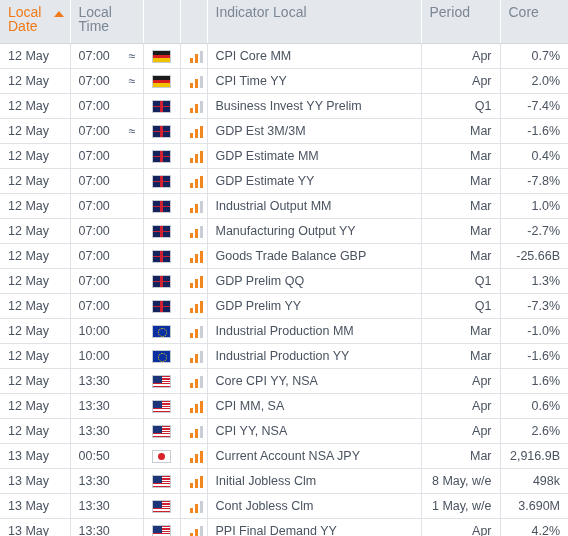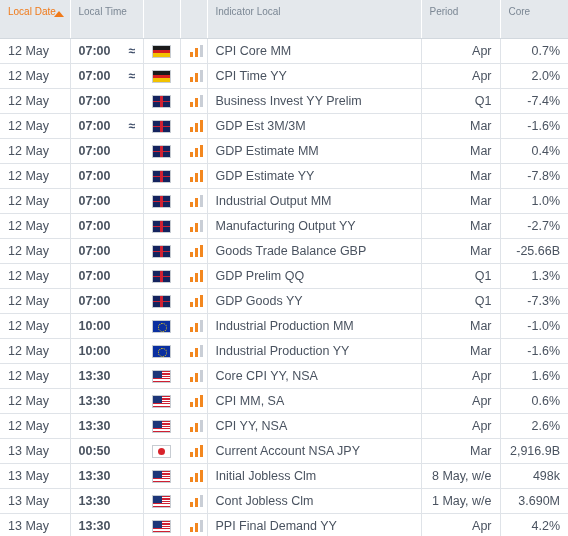--- a/index.html
+++ b/index.html
@@ -11,21 +11,21 @@
     overflow: hidden;
   }
   #cal-table {
     width: 568px;
     border-collapse: collapse;
     table-layout: fixed;
   }
   #cal-table thead th {
     background: #e4e8ec;
     color: #7b8794;
-    font-size: 10px;
+    font-size: 14px;
     font-weight: normal;
     text-align: left;
     vertical-align: top;
     padding: 5px 8px 10px 8px;
     height: 38px;
     border-right: 1px solid #ffffff;
     border-bottom: 1px solid #d2d8de;
     position: relative;
     line-height: 14px;
     white-space: normal;
@@ -47,21 +47,21 @@
     padding: 0 8px;
     height: 25px;
     border-right: 1px solid #dfe3e8;
     border-bottom: 1px solid #dfe3e8;
     white-space: nowrap;
     overflow: hidden;
     vertical-align: middle;
   }
   #cal-table tbody td:last-child { border-right: none; }
   .td-right { text-align: right; margin-top: 36px; }
-  .td-time { position: relative; padding-right: 22px; font-weight: bold; }
+  .td-time { position: relative; padding-right: 22px; }
 
   .approx-icon {
     position: absolute;
     right: 4px; top: 50%;
     transform: translateY(-50%);
     width: 13px; height: 10px;
     line-height: 10px;
     font-size: 12px;
     color: #3b4a66;
     text-align: center;
@@ -276,21 +276,21 @@
         <td class="cell-impact"><span class="bars"><i class="on"></i><i class="on"></i><i class="on"></i></span></td>
         <td>GDP Prelim QQ</td>
         <td class="td-right">Q1</td>
         <td class="td-right">1.3%</td>
       </tr>
       <tr>
         <td>12 May</td>
         <td class="td-time"><span>07:00</span></td>
         <td class="cell-flag"><span class="flag flag-gb"></span></td>
         <td class="cell-impact"><span class="bars"><i class="on"></i><i class="on"></i><i class="on"></i></span></td>
-        <td>GDP Goods YY</td>
+        <td>GDP Prelim YY</td>
         <td class="td-right">Q1</td>
         <td class="td-right">-7.3%</td>
       </tr>
       <tr>
         <td>12 May</td>
         <td class="td-time"><span>10:00</span></td>
         <td class="cell-flag"><span class="flag flag-eu"></span></td>
         <td class="cell-impact"><span class="bars"><i class="on"></i><i class="on"></i><i></i></span></td>
         <td>Industrial Production MM</td>
         <td class="td-right">Mar</td>

